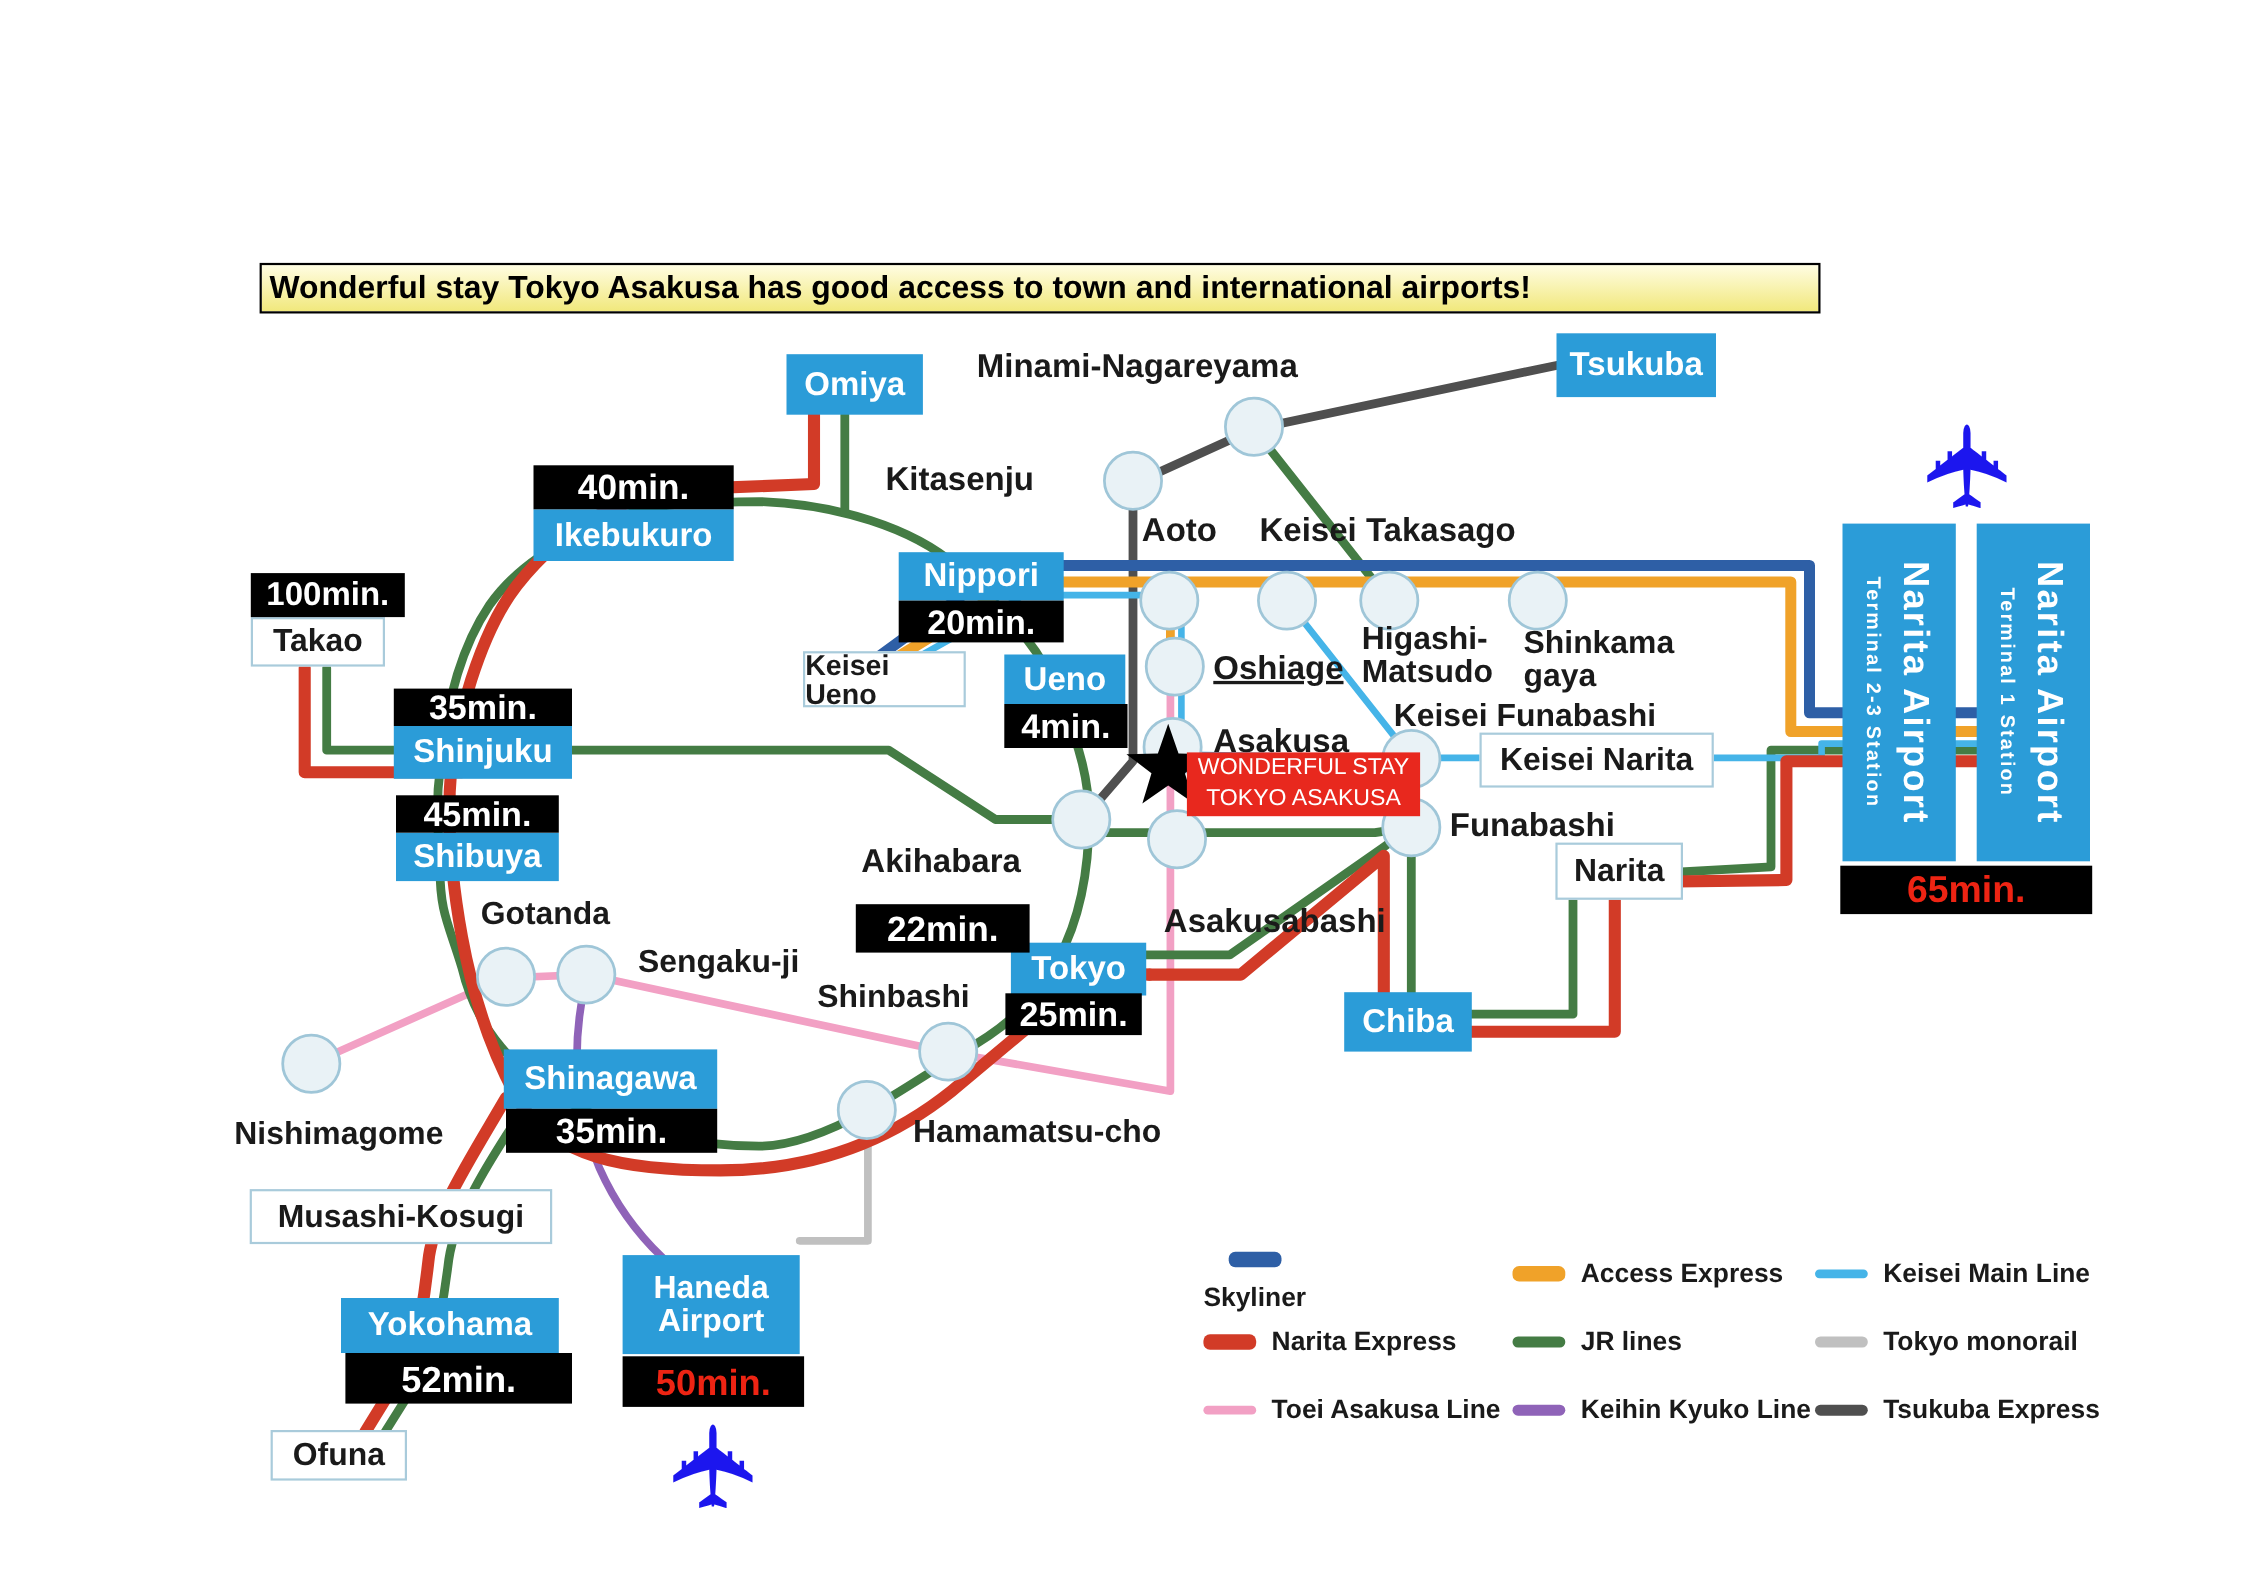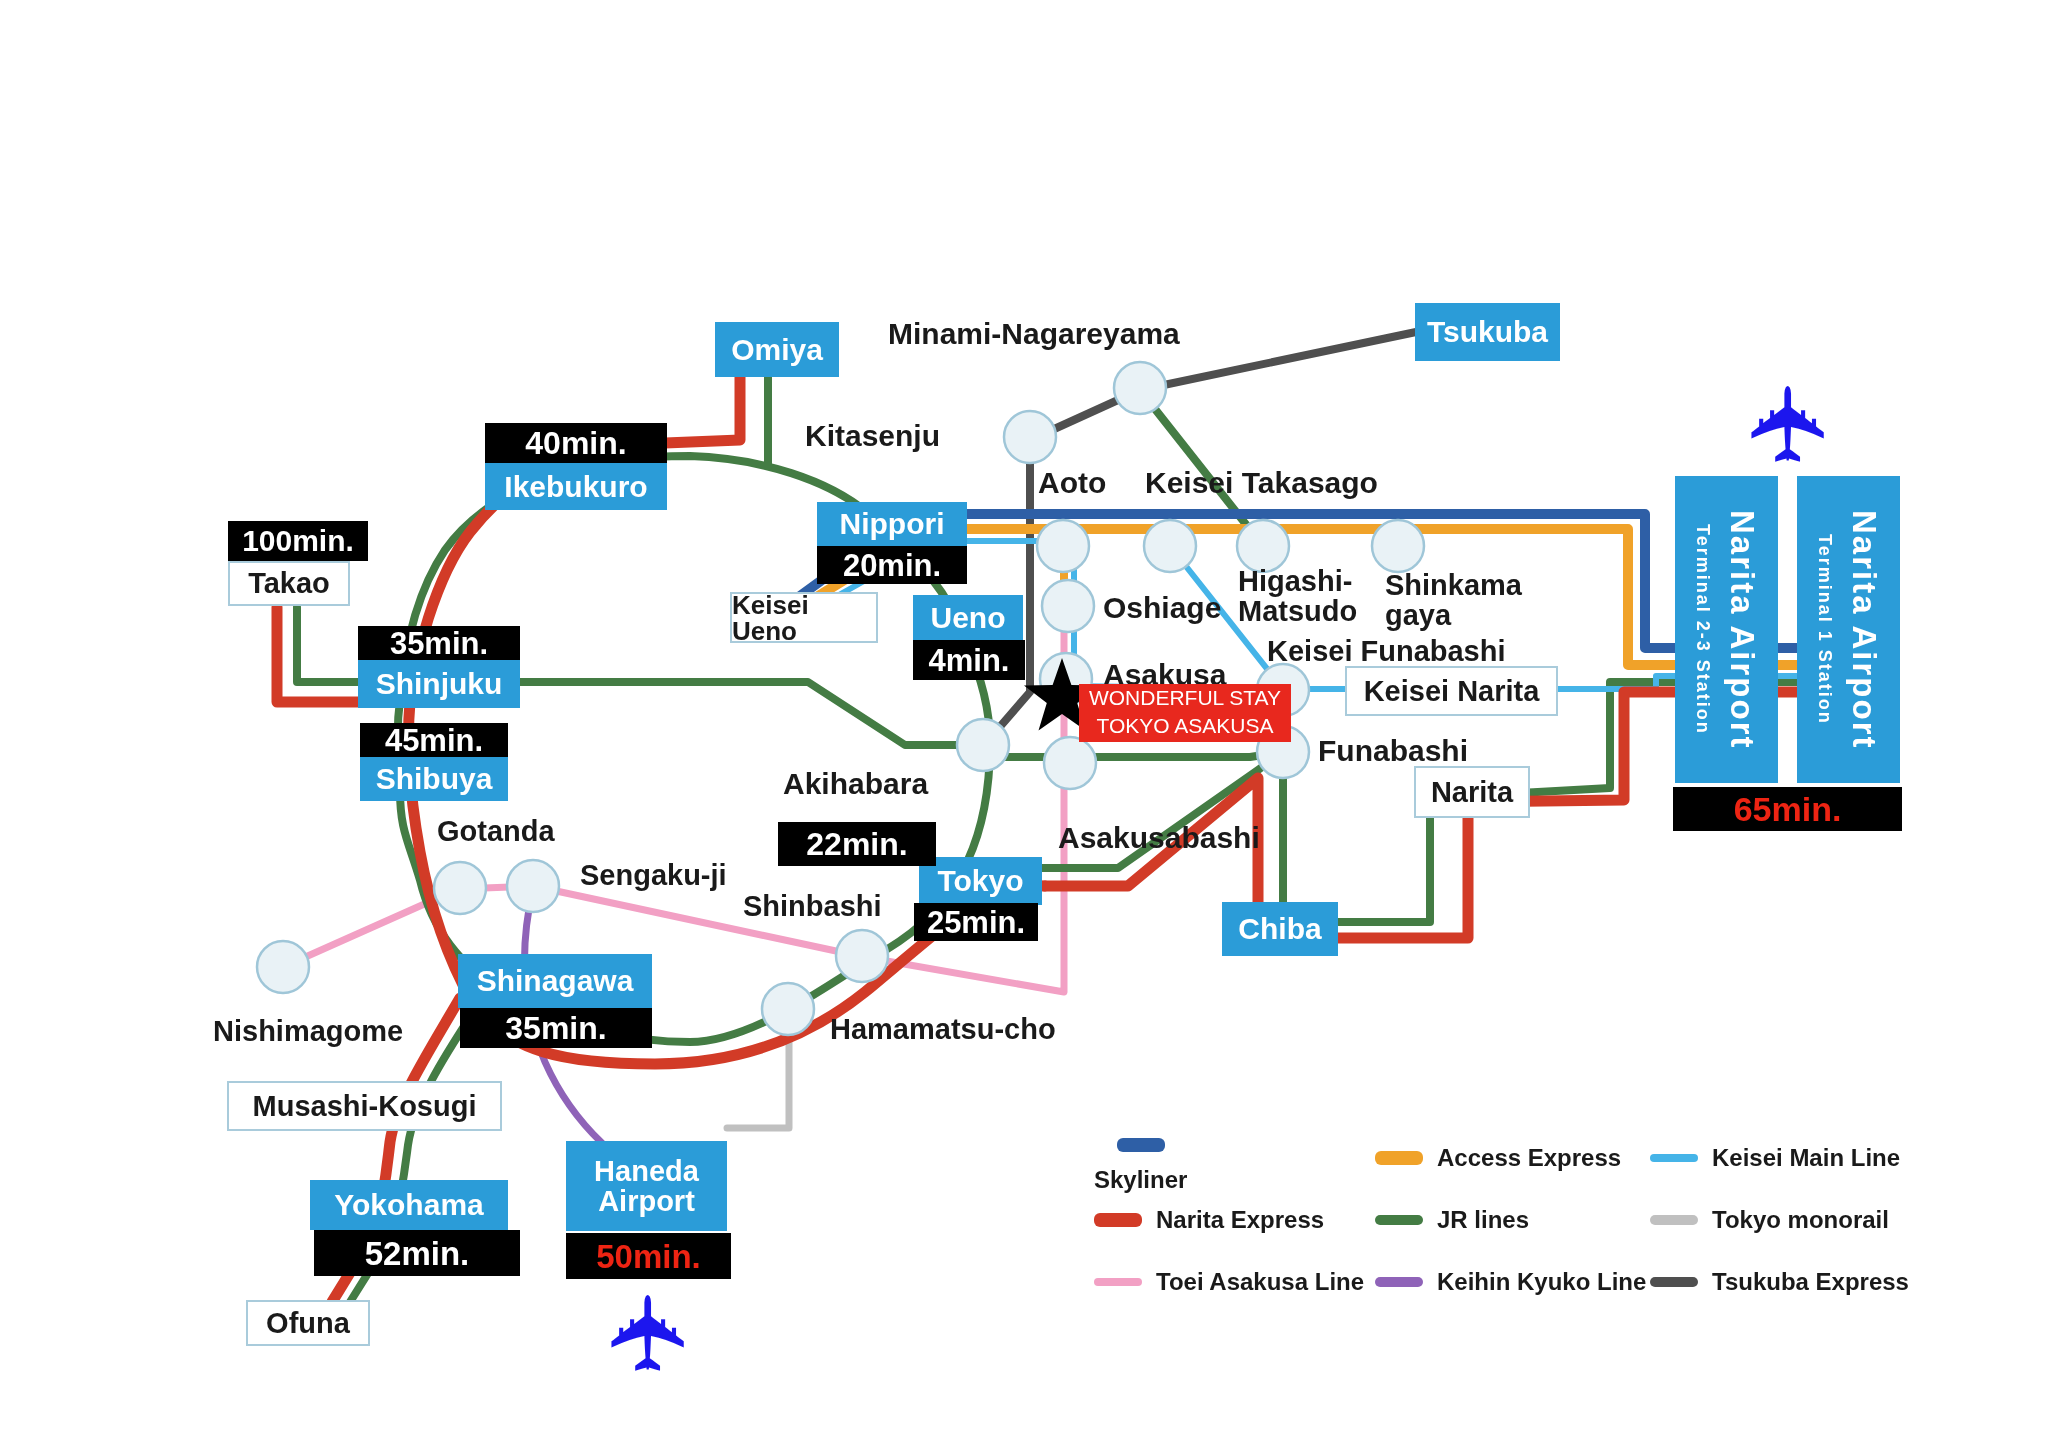--- a/index.html
+++ b/index.html
@@ -97,20 +97,21 @@
           <circle cx="283" cy="967" r="26" fill="#e9f2f6" stroke="#9fc6d8"></circle>
         </g>
 
       <polygon class="star" points="1062,658 1052.6,685.1 1024,685.6 1046.8,702.9 1038.5,730.4 1062,714 1085.5,730.4 1077.2,702.9 1100,685.6 1071.4,685.1" fill="#000000"></polygon>
 
       <text class="plane" x="1788" y="462" font-size="105" text-anchor="middle" transform="rotate(-90 1788 424)" fill="#1c16ee">✈</text>
       <text class="plane" x="648" y="1371" font-size="105" text-anchor="middle" transform="rotate(-90 648 1333)" fill="#1c16ee">✈</text>
     </g>
   </svg>
 
+  <div id="title-bar">Wonderful stay Tokyo Asakusa has good access to town and international airports!</div>
 
   <div class="hotel-box" style="left:1079px;top:684px;width:212px;height:58px;">
     <span>WONDERFUL STAY</span>
     <span>TOKYO ASAKUSA</span>
   </div>
 
   <div class="terminal" style="left:1675px;top:476px;width:103px;height:307px;">
     <span class="t-sub">Terminal 2-3 Station</span>
     <span class="t-main">Narita Airport</span>
   </div>
@@ -148,21 +149,21 @@
       <div class="lbl box-time" style="left: 778px; top: 822px; width: 158px; height: 44px; font-size: 32px;">22min.</div>
       <div class="lbl box-time" style="left: 914px; top: 903px; width: 124px; height: 38px; font-size: 31px;">25min.</div>
       <div class="lbl box-time" style="left: 460px; top: 1008px; width: 192px; height: 40px; font-size: 32px;">35min.</div>
       <div class="lbl box-time" style="left: 314px; top: 1230px; width: 206px; height: 46px; font-size: 33px;">52min.</div>
       <div class="lbl box-time red" style="left: 566px; top: 1233px; width: 165px; height: 46px; font-size: 33px;">50min.</div>
       <div class="lbl box-time red" style="left: 1673px; top: 787px; width: 229px; height: 44px; font-size: 34px;">65min.</div>
       <div class="lbl txt" style="left: 888px; top: 318px; font-size: 30px;">Minami-Nagareyama</div>
       <div class="lbl txt" style="left: 805px; top: 420px; font-size: 30px;">Kitasenju</div>
       <div class="lbl txt" style="left: 1038px; top: 467px; font-size: 30px;">Aoto</div>
       <div class="lbl txt" style="left: 1145px; top: 467px; font-size: 30px;">Keisei Takasago</div>
-      <div class="lbl txt" style="left: 1103px; top: 592px; font-size: 30px;">Oshiage</div>
+      <div class="lbl txt" style="left: 1103px; top: 592px; font-size: 30px; text-decoration: underline;">Oshiage</div>
       <div class="lbl txt" style="left: 1238px; top: 566px; font-size: 29px;">Higashi-
 Matsudo</div>
       <div class="lbl txt" style="left: 1385px; top: 570px; font-size: 29px;">Shinkama
 gaya</div>
       <div class="lbl txt" style="left: 1267px; top: 636px; font-size: 29px;">Keisei Funabashi</div>
       <div class="lbl txt" style="left: 1103px; top: 659px; font-size: 30px;">Asakusa</div>
       <div class="lbl txt" style="left: 1318px; top: 735px; font-size: 30px;">Funabashi</div>
       <div class="lbl txt" style="left: 1058px; top: 822px; font-size: 30px;">Asakusabashi</div>
       <div class="lbl txt" style="left: 783px; top: 768px; font-size: 30px;">Akihabara</div>
       <div class="lbl txt" style="left: 437px; top: 816px; font-size: 29px;">Gotanda</div>

